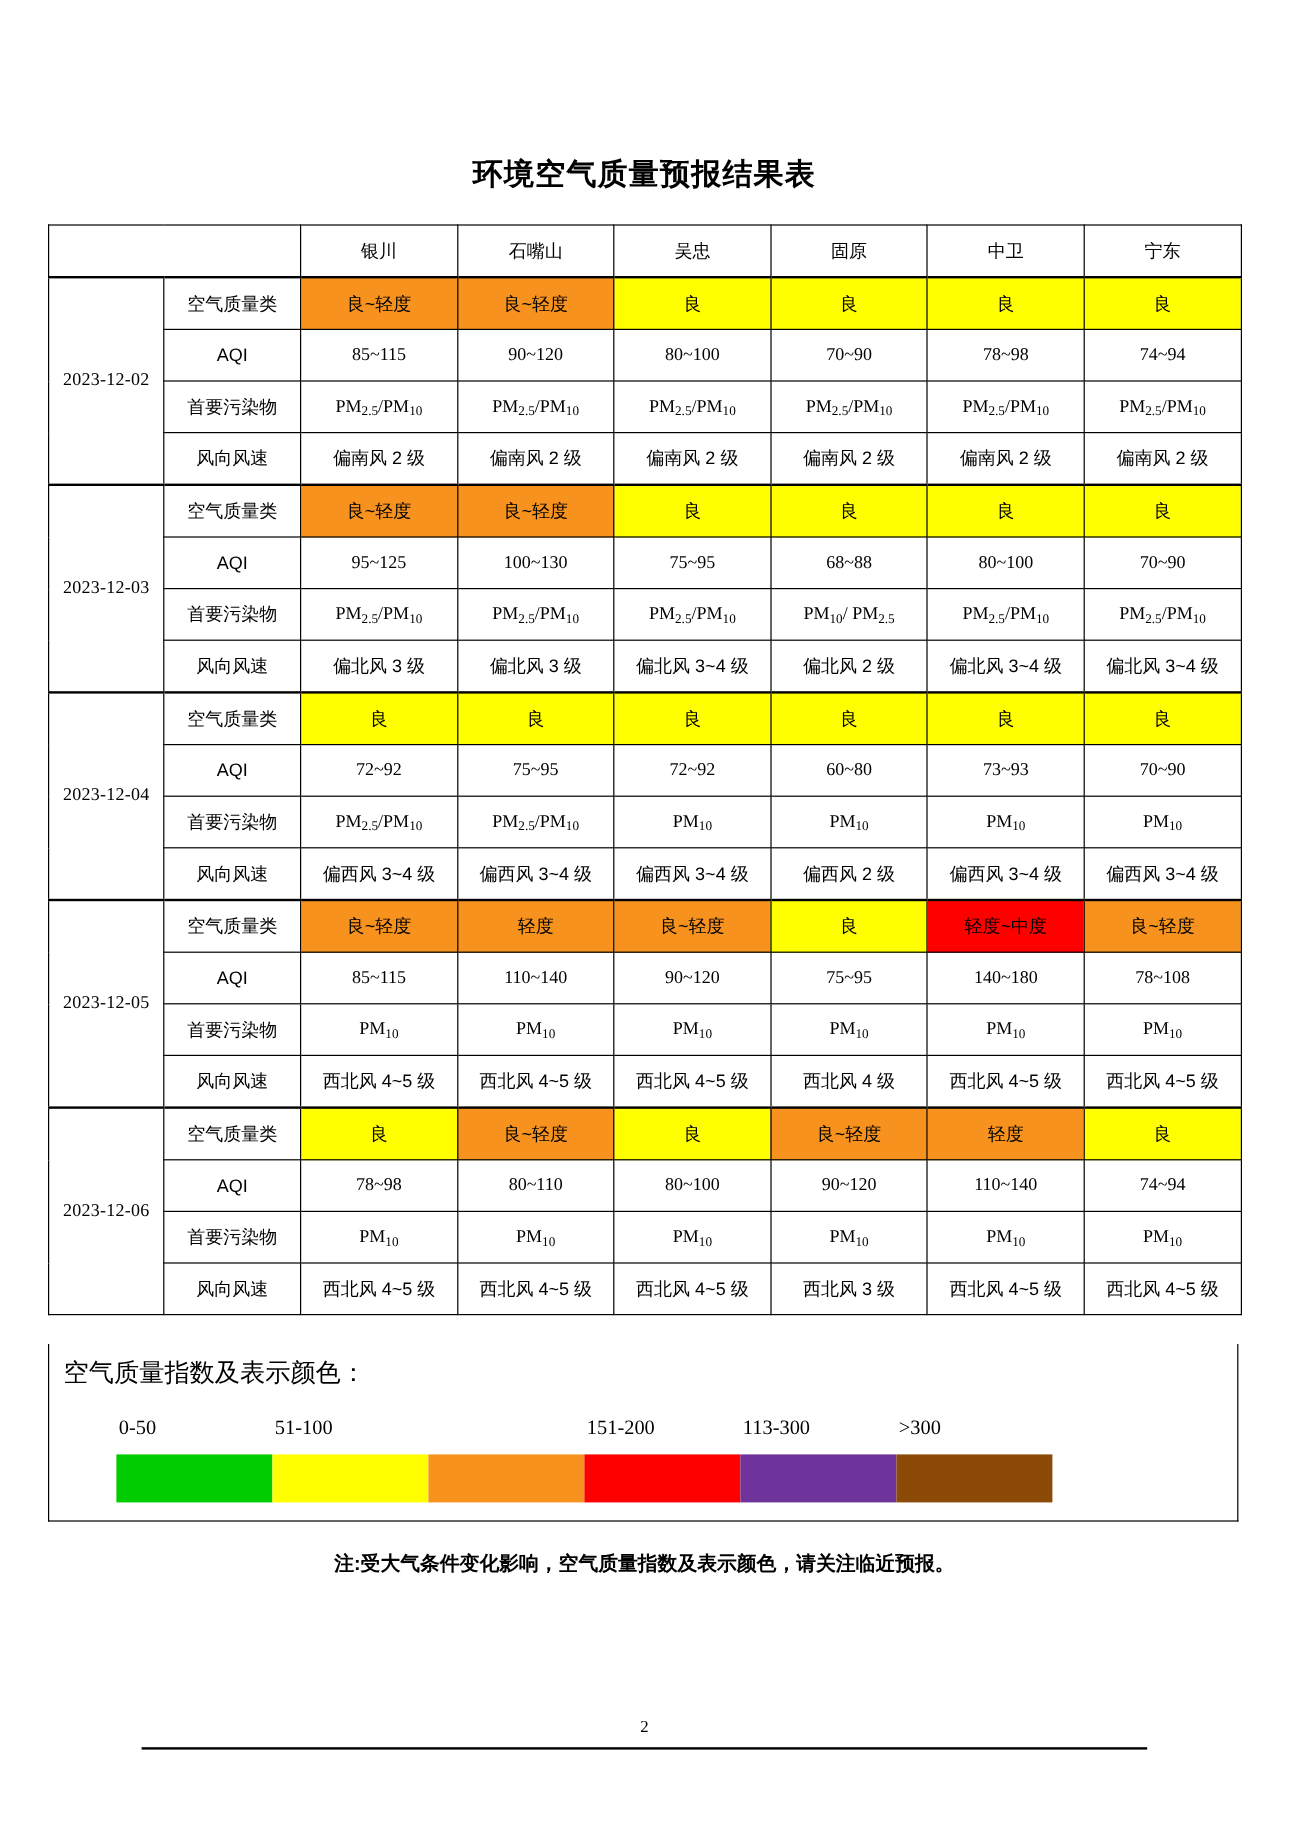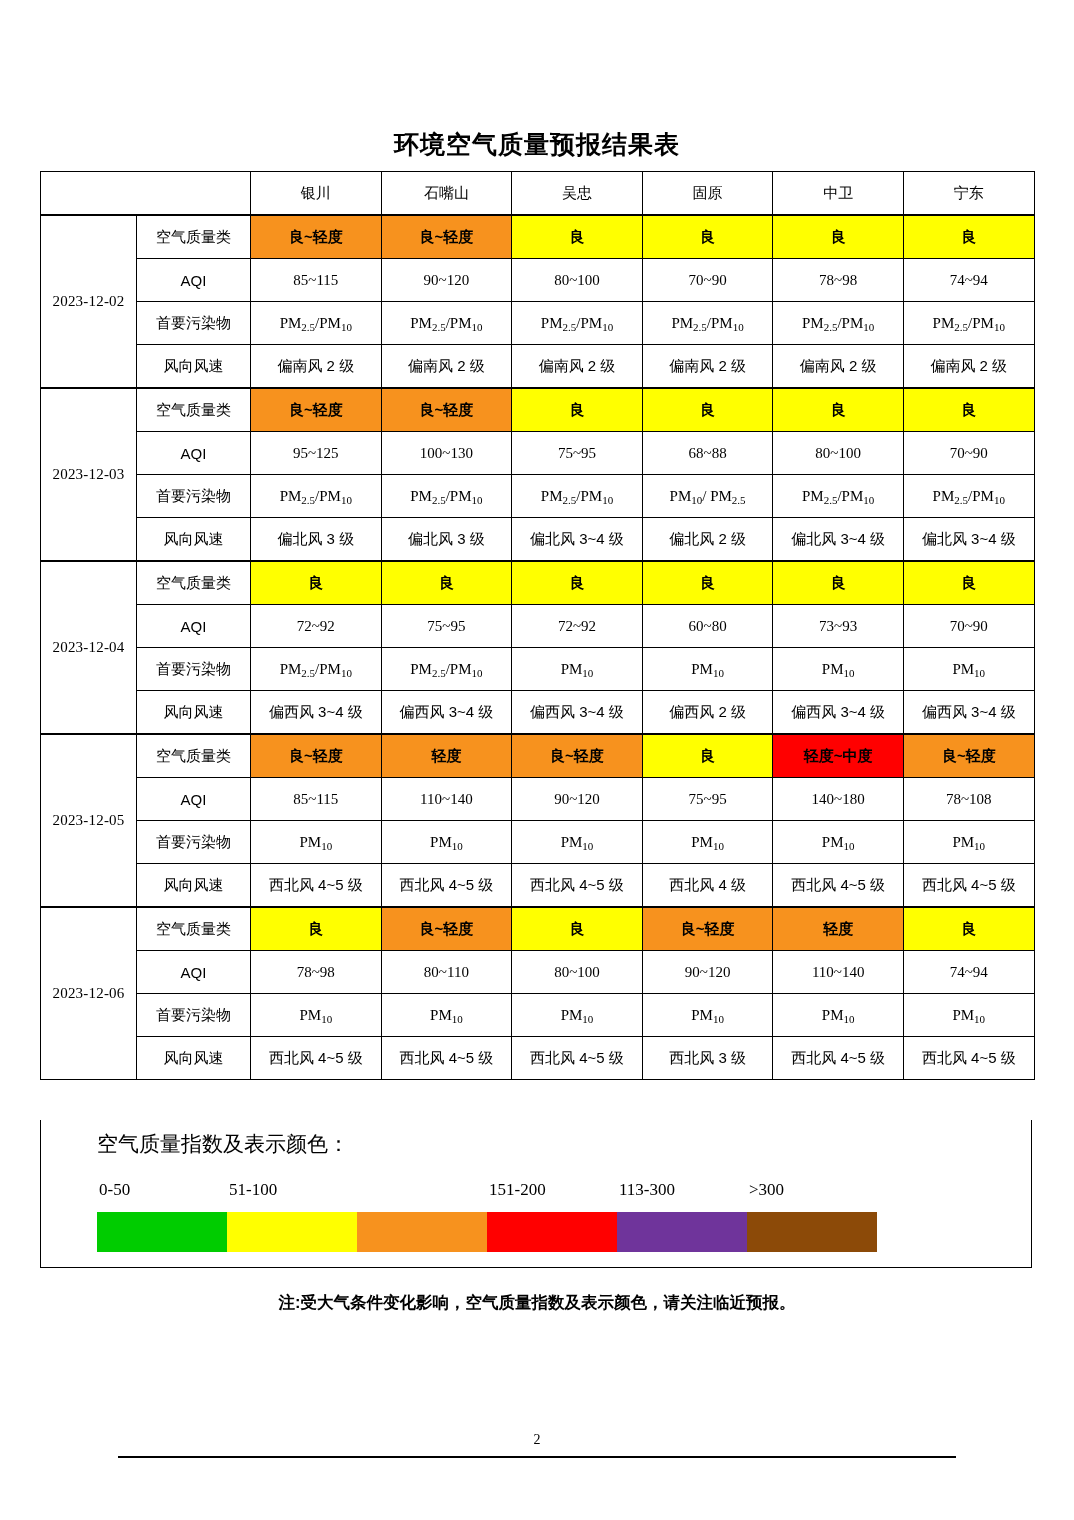--- a/index.html
+++ b/index.html
@@ -69,59 +69,58 @@
     font-size: 21px;
     height: 46px;
   }
   td.row-label {
     font-family: "Liberation Sans", "DejaVu Sans", sans-serif;
     font-size: 16px;
   }
   td.cat-cell {
     font-family: "Liberation Sans", "DejaVu Sans", sans-serif;
     font-size: 17px;
-    font-weight: bold;
+    font-weight: normal;
   }
   td.aqi-cell { font-size: 17px; }
   td.poll-cell { font-size: 16px; }
   td.wind-cell {
     font-family: "Liberation Sans", "DejaVu Sans", sans-serif;
     font-size: 14.5px;
   }
   td.poll-cell sub {
     font-size: 11px;
     vertical-align: baseline;
     position: relative;
     top: 3px;
   }
 
   
   tr.block-start > td { border-top: 2px solid #000000; }
   tr.head-row > td { border-bottom: 1.6px solid #000000; }
-  table.aqi-table { border: 1.6px solid #000000; }
+  table.aqi-table { border: 1.6px solid #000000; margin-top: 16px; }
 
   
   .legend-box {
     position: absolute;
     left: 40px;
     top: 1120px;
     width: 992px;
     height: 148px;
     border: 1.6px solid #000000;
     border-top: none;
     box-sizing: border-box;
     background: #ffffff;
   }
   .legend-title {
     position: absolute;
     left: 12px;
     top: 10px;
     font-family: Liberation Sans, sans-serif;
     font-size: 21px;
-    margin-left: 44px;
   }
   .legend-labels {
     position: absolute;
     left: 58px;
     top: 60px;
     width: 800px;
     height: 24px;
   }
   .legend-labels span {
     position: absolute;

